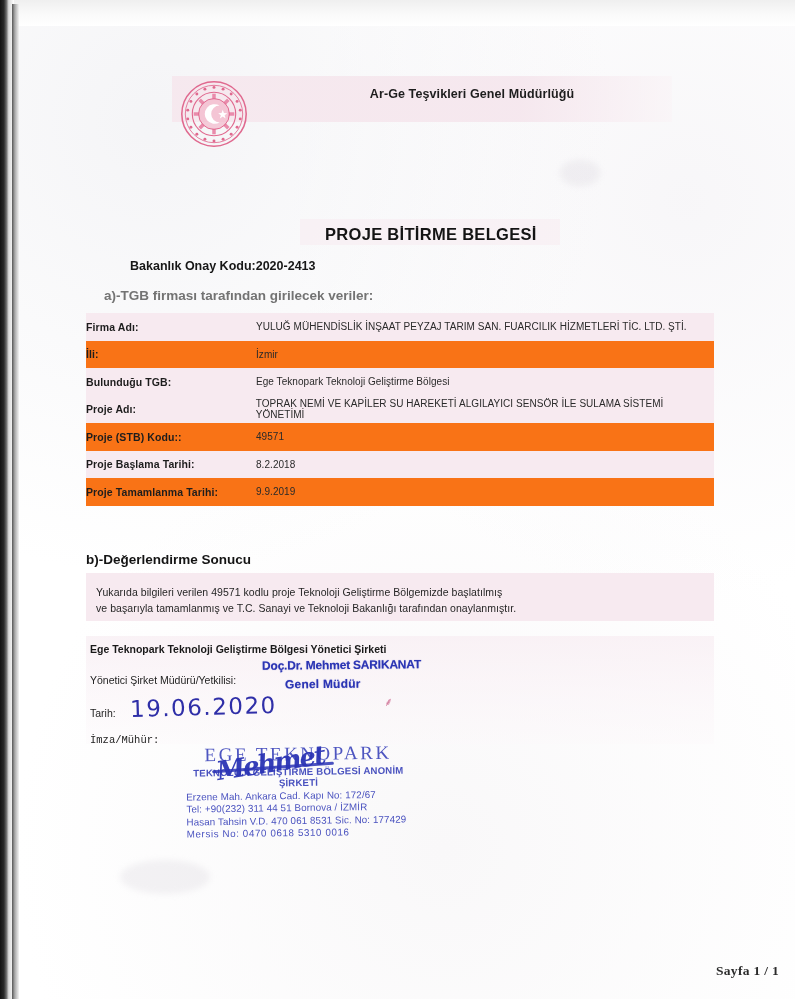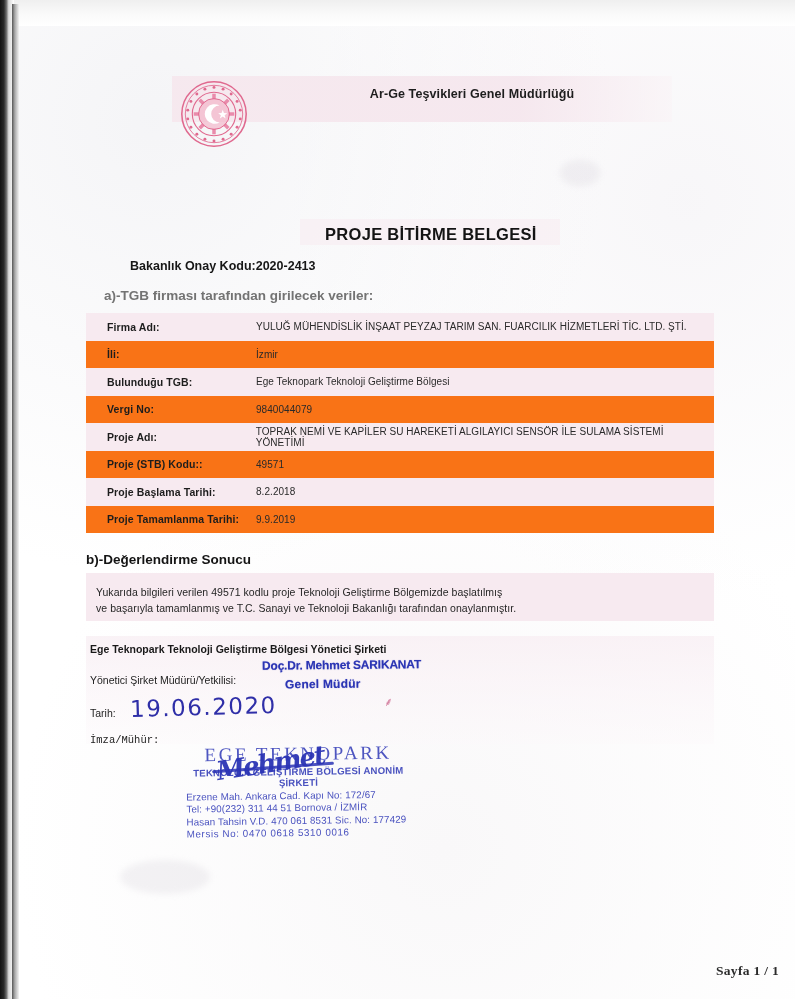--- a/index.html
+++ b/index.html
@@ -81,21 +81,21 @@
   
   .table {
     position: absolute; left: 86px; top: 313px; width: 628px;
   }
   .trow {
     position: relative; height: 27.5px; display: flex; align-items: center;
   }
   .trow.pink { background: #f7eaf0; }
   .trow.plain { background: #f97316; }
   .tlabel {
-    width: 170px; padding-left: 21px;
+    width: 170px; padding-left: 0;
     font-size: 10.5px; font-weight: bold; color: #1d1d1d; letter-spacing: .1px;
   }
   .tvalue {
     font-size: 10px; color: #2a2a2a; letter-spacing: .05px;
   }
 
   
   .section-b {
     position: absolute; left: 86px; top: 552px;
     font-size: 13.5px; font-weight: bold; color: #141414;
@@ -274,24 +274,20 @@
       <div class="tvalue">YULUĞ MÜHENDİSLİK İNŞAAT PEYZAJ TARIM SAN. FUARCILIK HİZMETLERİ TİC. LTD. ŞTİ.</div>
     </div>
     <div class="trow plain">
       <div class="tlabel">İli:</div>
       <div class="tvalue">İzmir</div>
     </div>
     <div class="trow pink">
       <div class="tlabel">Bulunduğu TGB:</div>
       <div class="tvalue">Ege Teknopark Teknoloji Geliştirme Bölgesi</div>
     </div>
-    <div class="trow plain">
-      <div class="tlabel">Vergi No:</div>
-      <div class="tvalue">9840044079</div>
-    </div>
     <div class="trow pink">
       <div class="tlabel">Proje Adı:</div>
       <div class="tvalue">TOPRAK NEMİ VE KAPİLER SU HAREKETİ ALGILAYICI SENSÖR İLE SULAMA SİSTEMİ YÖNETİMİ</div>
     </div>
     <div class="trow plain">
       <div class="tlabel">Proje (STB) Kodu::</div>
       <div class="tvalue">49571</div>
     </div>
     <div class="trow pink">
       <div class="tlabel">Proje Başlama Tarihi:</div>

